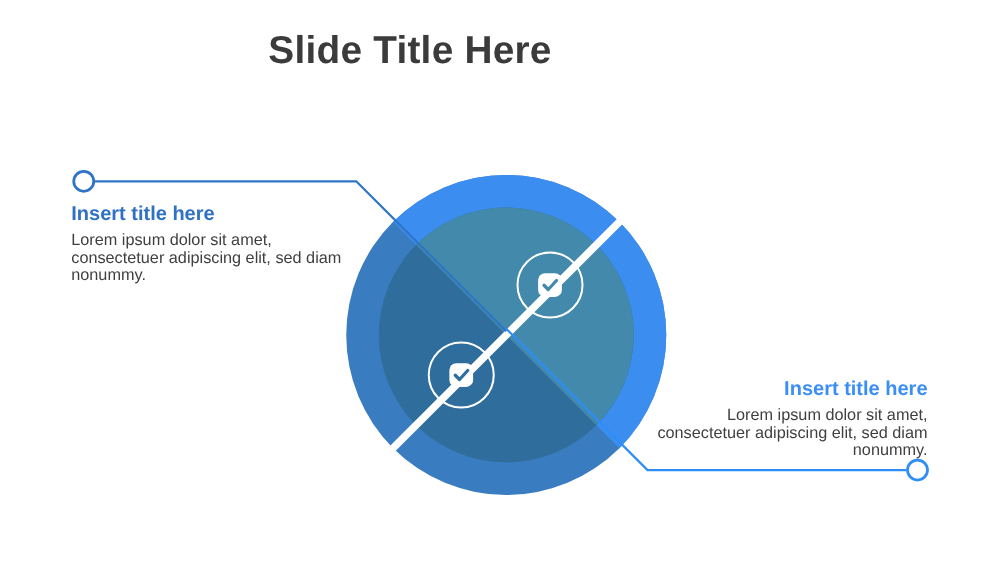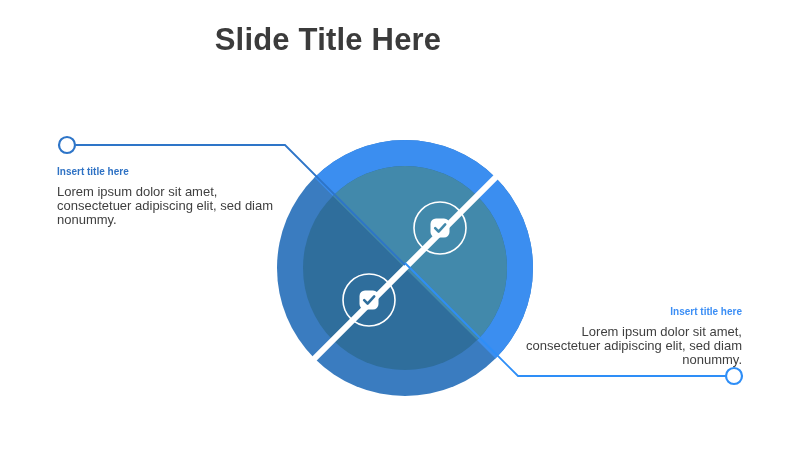--- a/index.html
+++ b/index.html
@@ -66,21 +66,21 @@
     width: 230px;
     text-align: left;
   }
   #callout-right {
     left: 512px;
     top: 303px;
     width: 230px;
     text-align: right;
   }
   .callout-title {
-    font-size: 10px;
+    font-size: 16px;
     font-weight: bold;
     line-height: 18px;
     margin-bottom: 4px;
   }
   #callout-left .callout-title { color: #2f72c4; }
   #callout-right .callout-title { color: #3b8ef5; }
   .callout-body {
     font-size: 13px;
     line-height: 14px;
     color: #3f3f3f;

